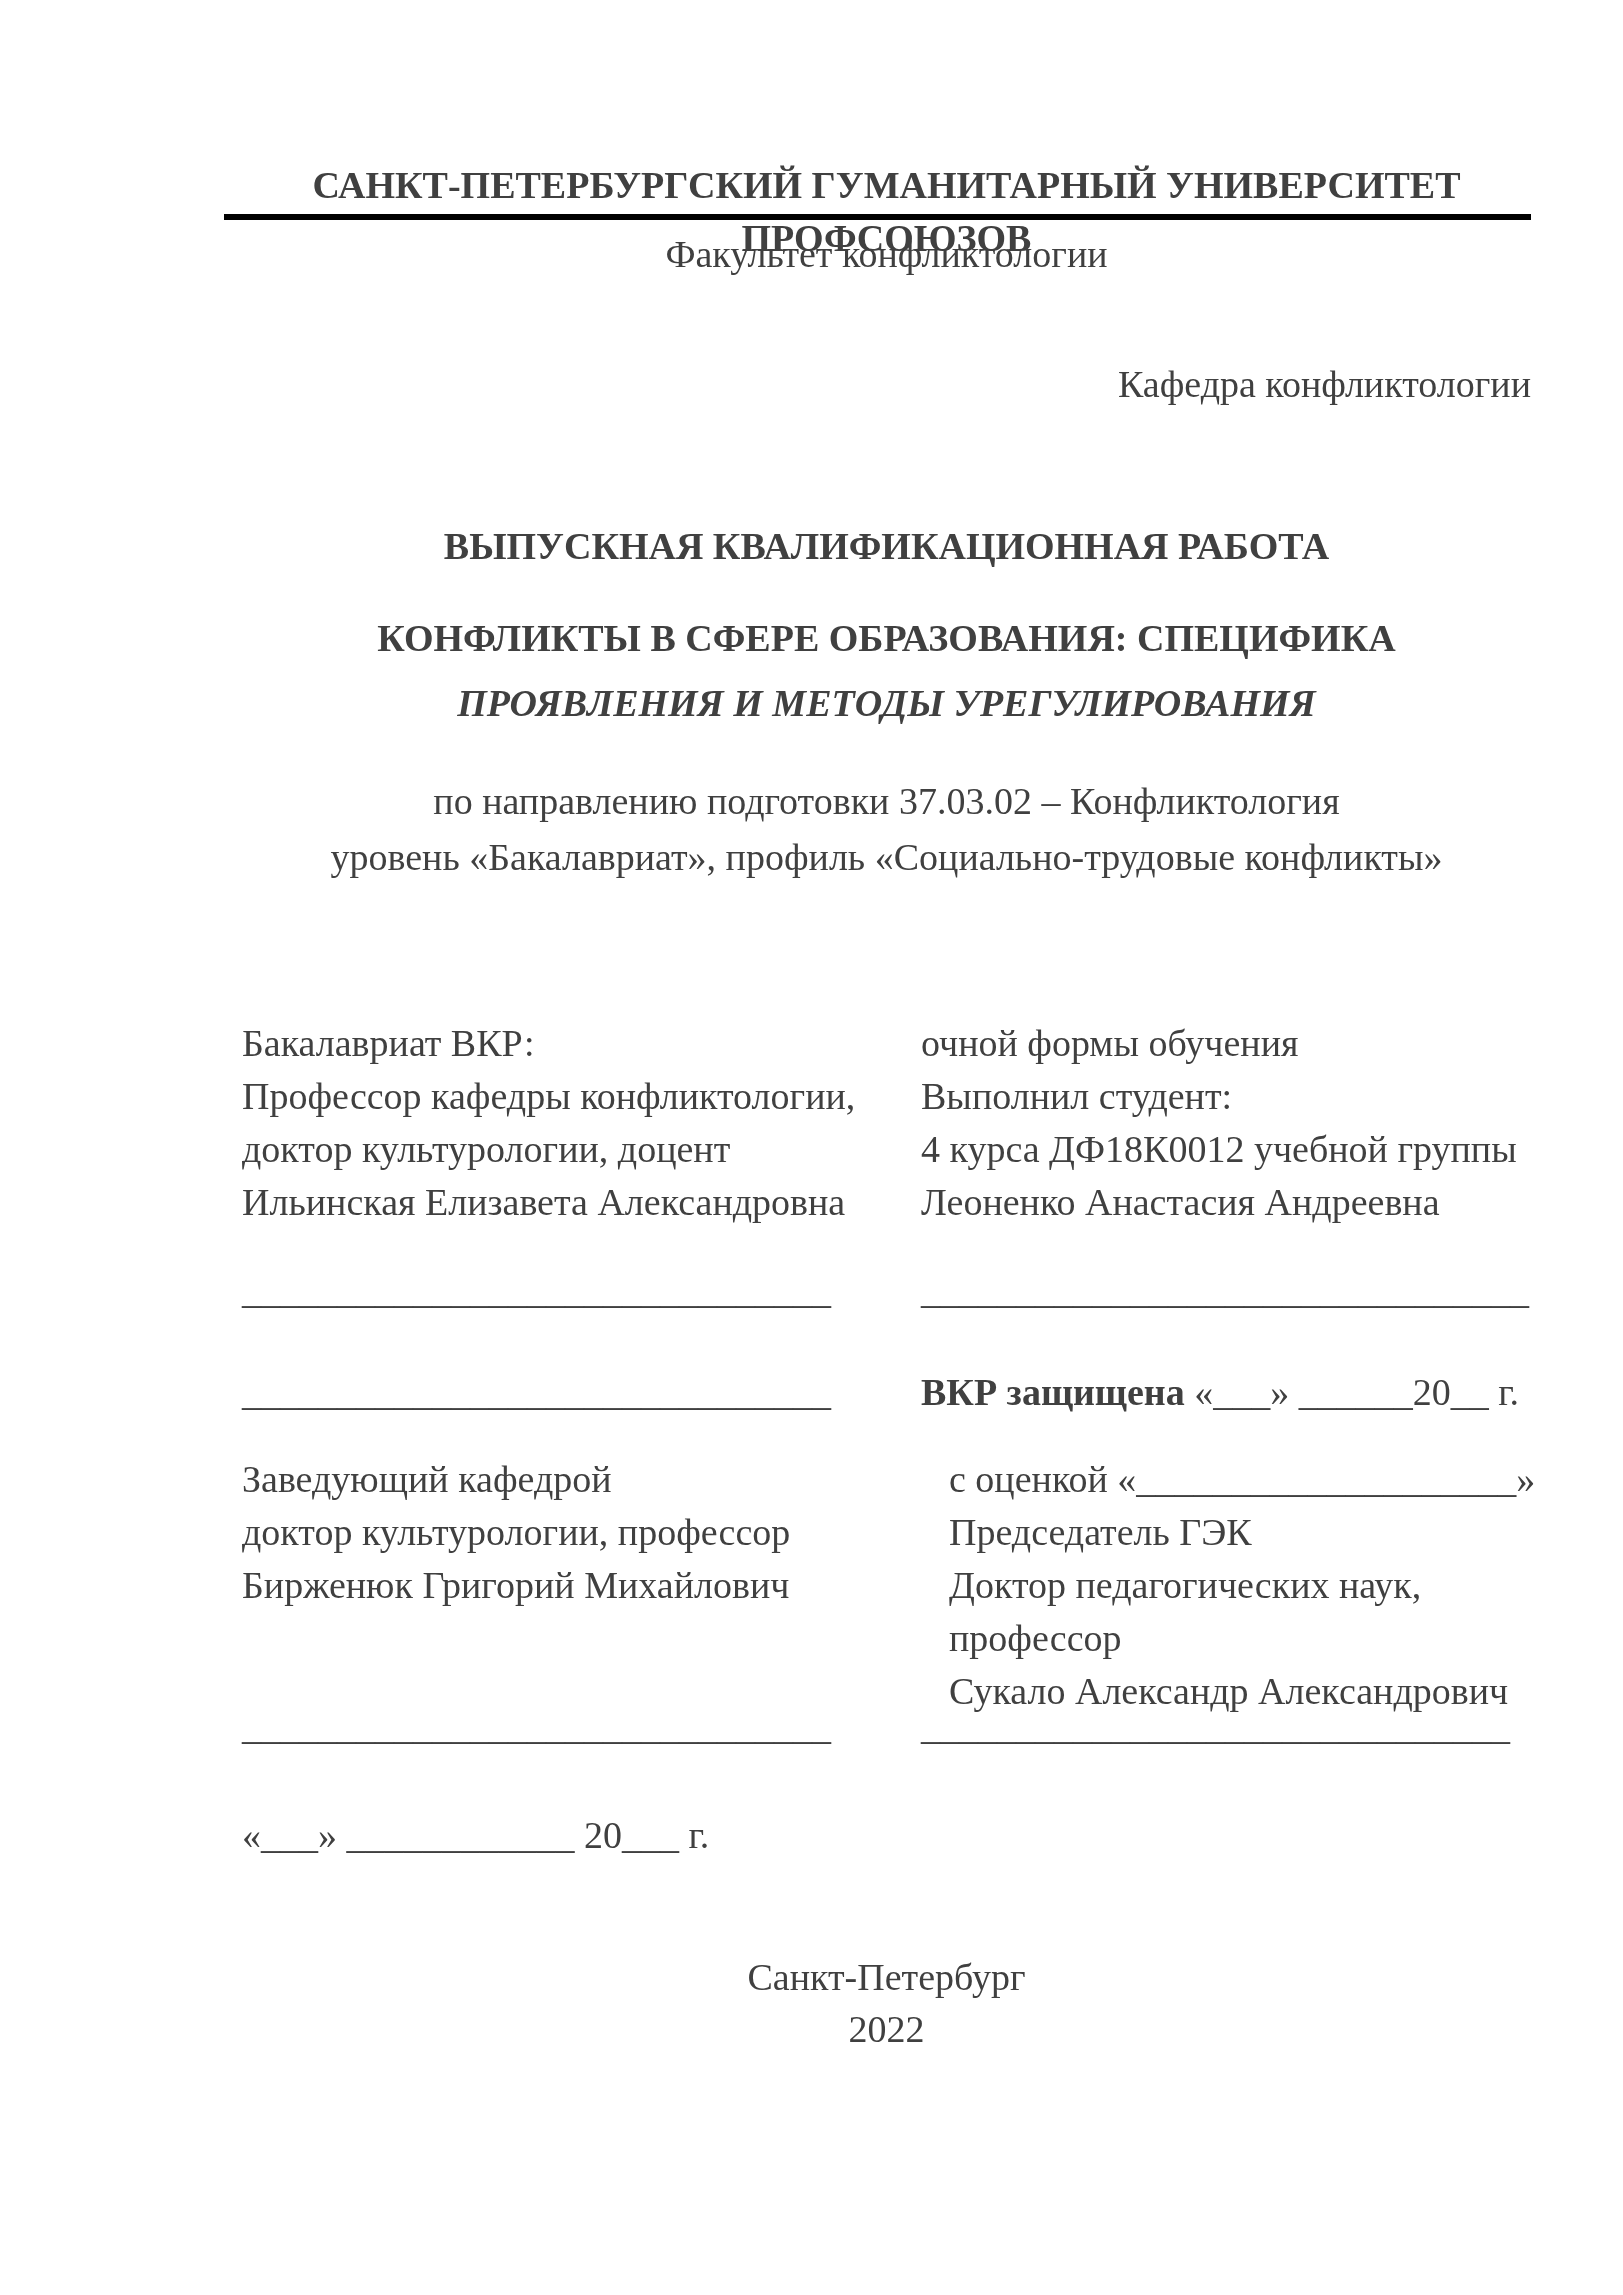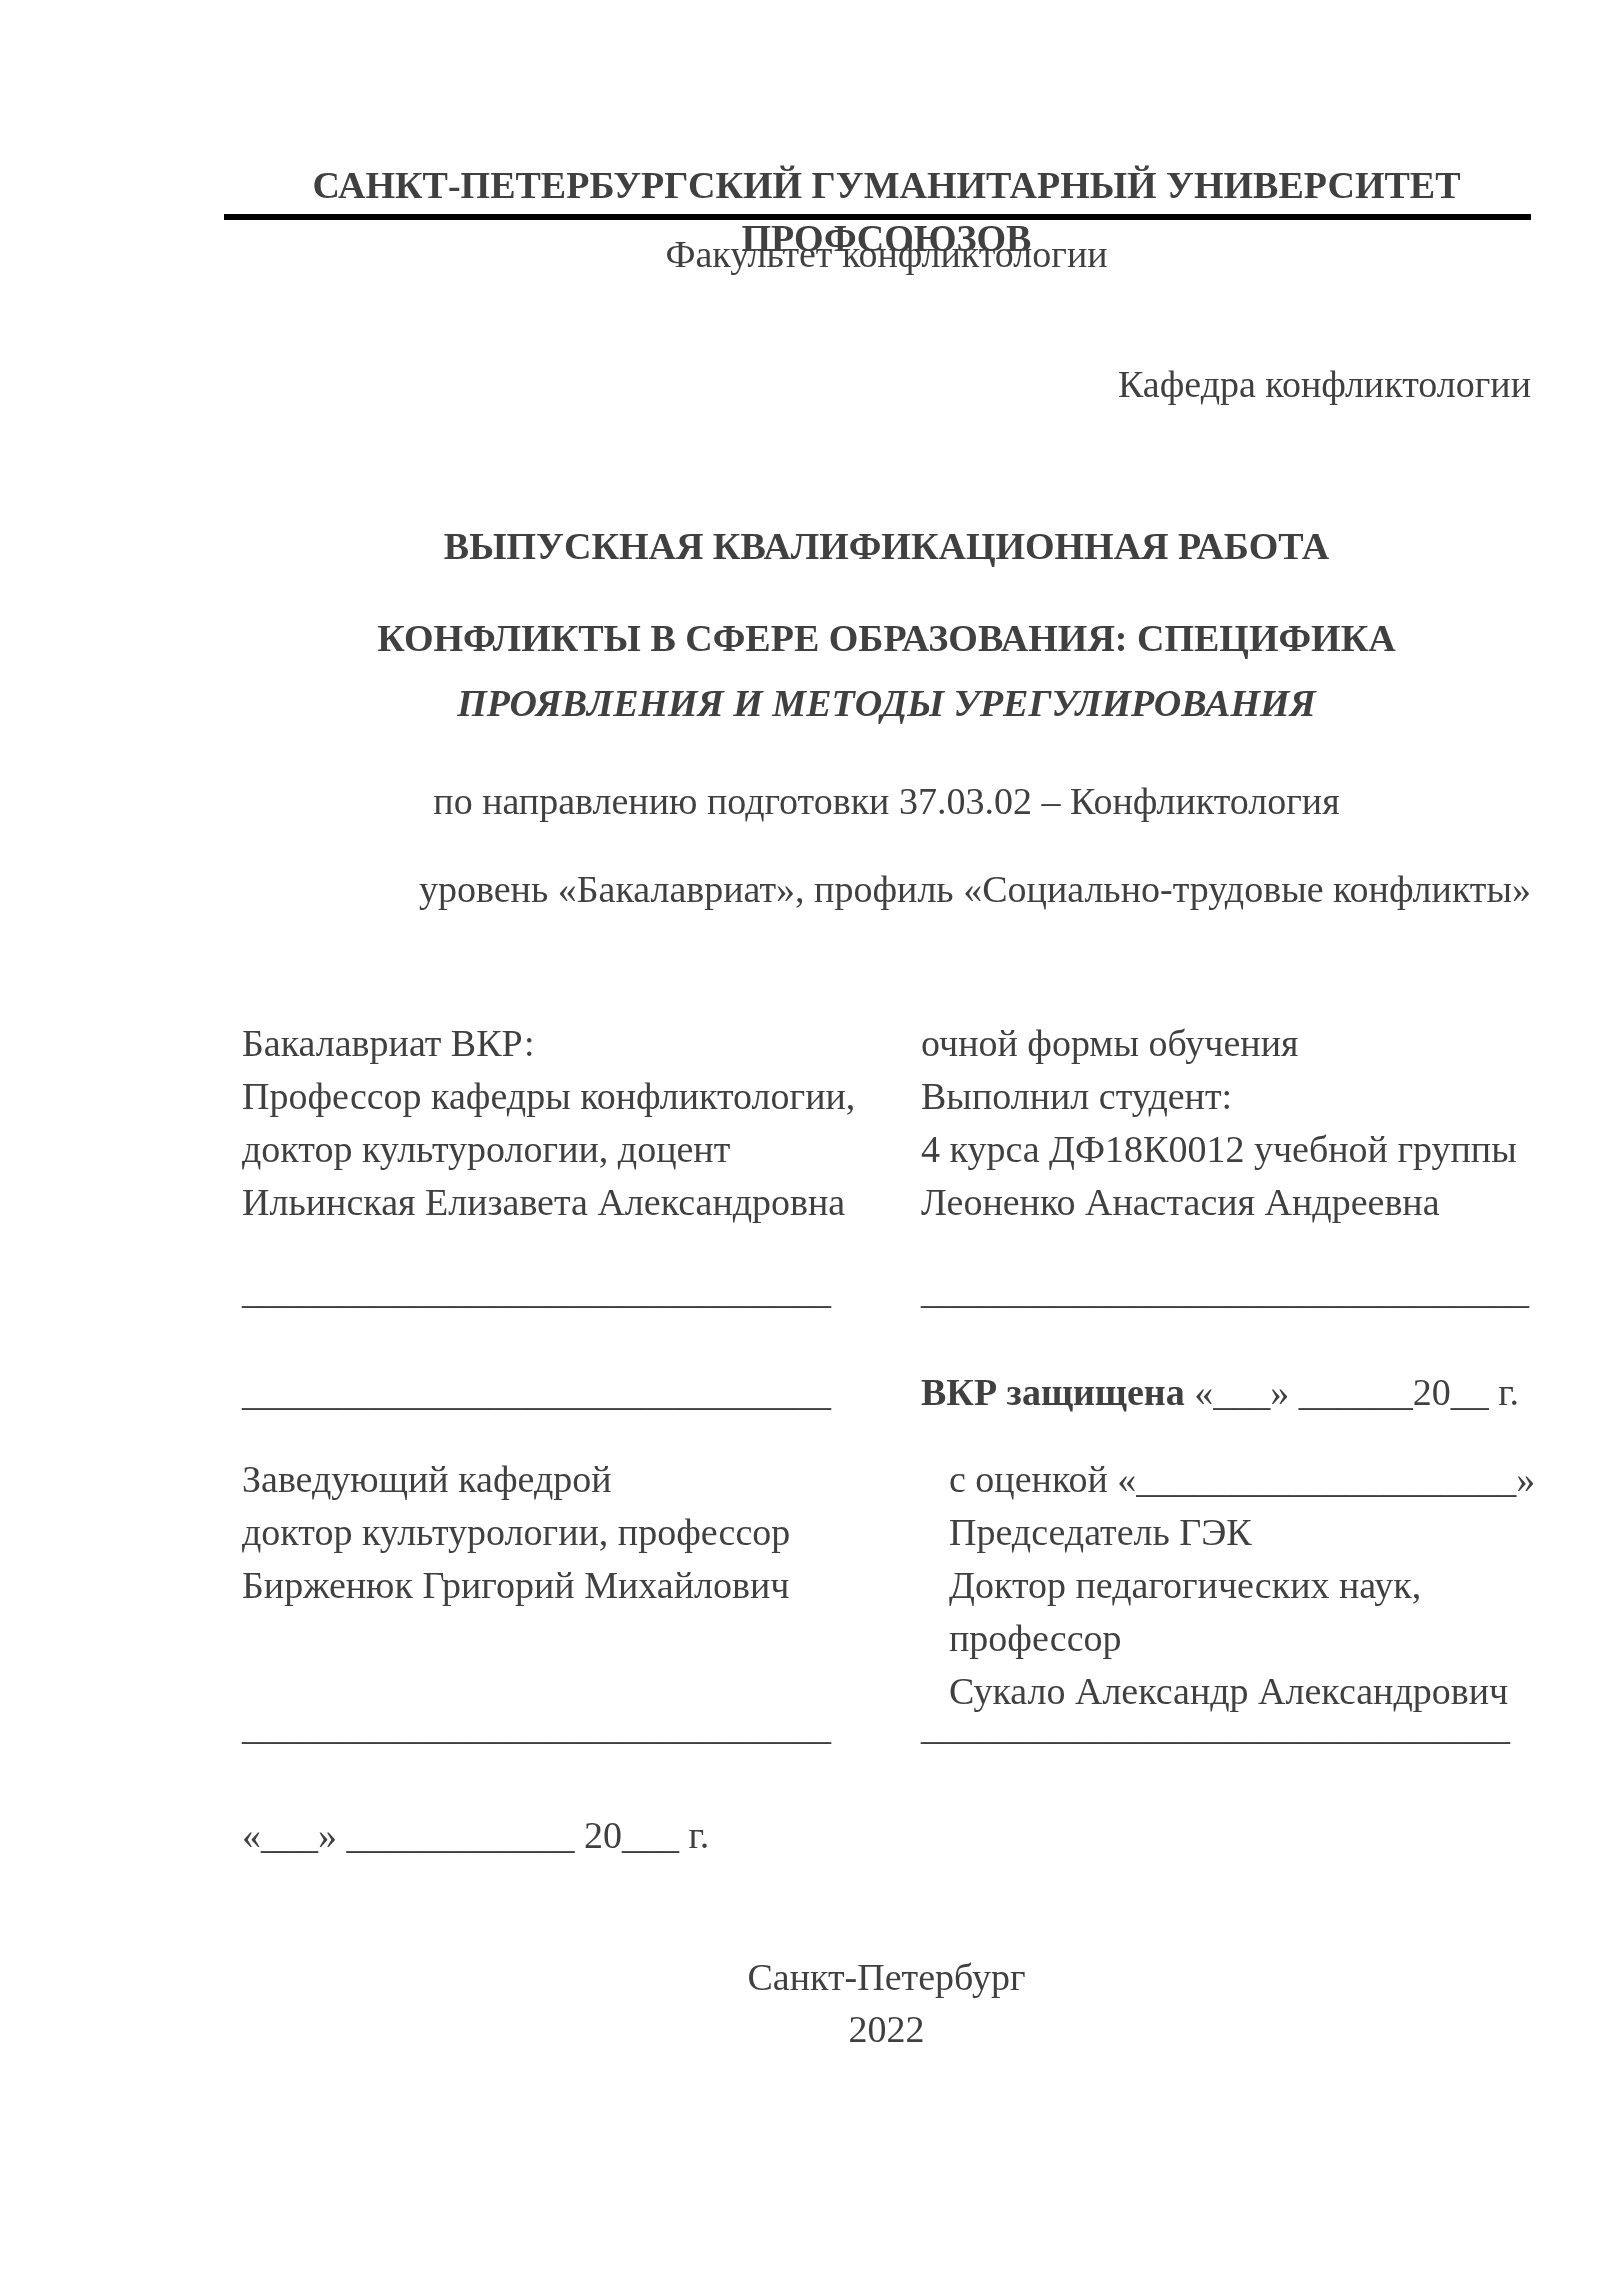--- a/index.html
+++ b/index.html
@@ -55,21 +55,21 @@
   <div class="abs right-aligned" style="top:330px;margin-top:28px;">Кафедра конфликтологии</div>
 
   <div class="abs centered bold" style="top:520px;">ВЫПУСКНАЯ КВАЛИФИКАЦИОННАЯ РАБОТА</div>
 
   <div class="abs centered bold" style="top:612px;">КОНФЛИКТЫ В СФЕРЕ ОБРАЗОВАНИЯ: СПЕЦИФИКА</div>
 
   <div class="abs centered bold" style="top:677px;font-style:italic;">ПРОЯВЛЕНИЯ И МЕТОДЫ УРЕГУЛИРОВАНИЯ</div>
 
   <div class="abs centered" style="top:775px;">по направлению подготовки 37.03.02 – Конфликтология</div>
 
-  <div class="abs centered" style="top:863px;text-align:right;">уровень «Бакалавриат», профиль «Социально-трудовые конфликты»</div>
+  <div class="abs centered" style="top:831px;">уровень «Бакалавриат», профиль «Социально-трудовые конфликты»</div>
 
   <div class="abs left-col" style="top:1017px;">
     <div>Бакалавриат ВКР:</div>
     <div>Профессор кафедры конфликтологии,</div>
     <div>доктор культурологии, доцент</div>
     <div>Ильинская Елизавета Александровна</div>
   </div>
 
   <div class="abs right-col" style="top:1017px;">
     <div>очной формы обучения</div>

